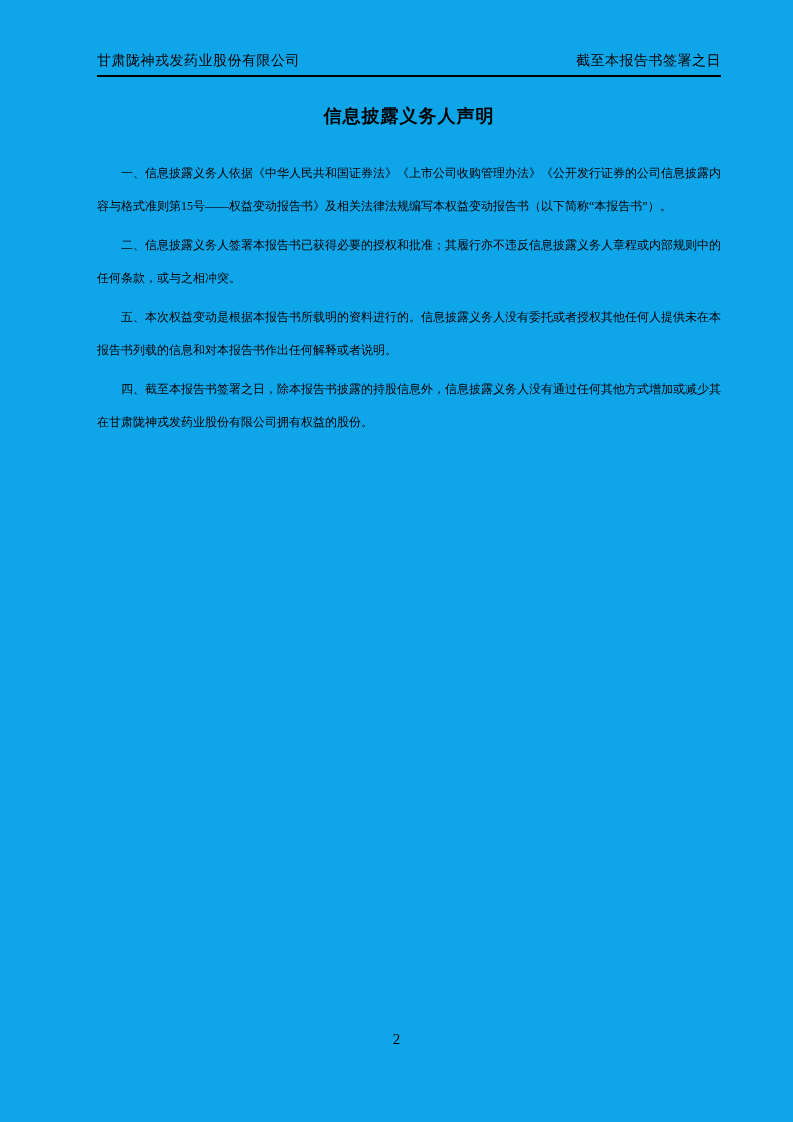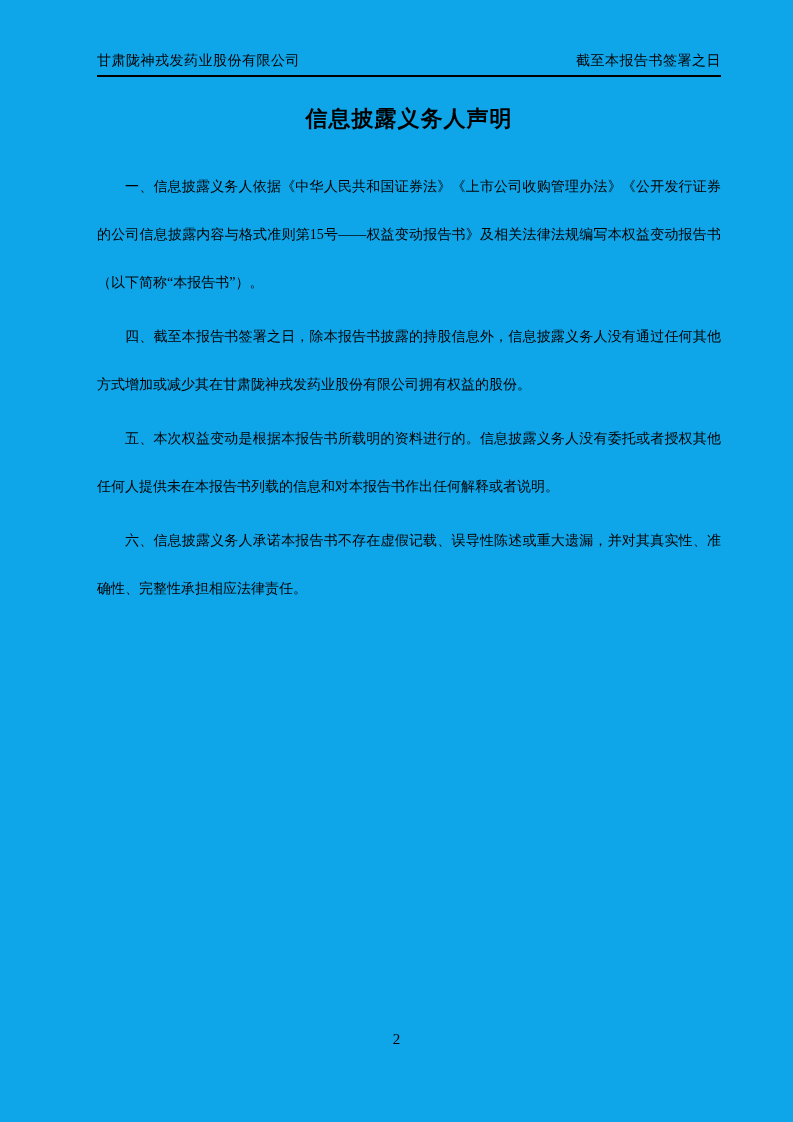--- a/index.html
+++ b/index.html
@@ -28,29 +28,29 @@
     justify-content: space-between;
     align-items: flex-end;
     font-size: 14px;
     letter-spacing: 0.5px;
     padding-bottom: 5px;
     border-bottom: 2px solid #000000;
   }
   .doc-title {
     margin: 27px 0 0 0;
     text-align: center;
-    font-size: 22px;
+    font-size: 18px;
     font-weight: 700;
     letter-spacing: 1px;
     font-family: Liberation Serif, serif;
   }
   .doc-body {
     margin-top: 29px;
-    font-size: 14px;
-    line-height: 48px;
+    font-size: 12px;
+    line-height: 33px;
     text-align: justify;
   }
   .doc-body p {
     margin: 0 0 6px 0;
     text-indent: 2em;
   }
   .page-footer {
     position: absolute;
     left: 0;
     right: 0;
@@ -67,23 +67,23 @@
 
     <header class="page-header">
       <span>甘肃陇神戎发药业股份有限公司</span>
       <span>截至本报告书签署之日</span>
     </header>
 
     <h1 class="doc-title">信息披露义务人声明</h1>
 
     <main class="doc-body">
       <p>一、信息披露义务人依据《中华人民共和国证券法》《上市公司收购管理办法》《公开发行证券的公司信息披露内容与格式准则第15号——权益变动报告书》及相关法律法规编写本权益变动报告书（以下简称“本报告书”）。</p>
+      <p>二、信息披露义务人签署本报告书已获得必要的授权和批准；其履行亦不违反信息披露义务人章程或内部规则中的任何条款，或与之相冲突。</p>
+      <p>五、本次权益变动是根据本报告书所载明的资料进行的。信息披露义务人没有委托或者授权其他任何人提供未在本报告书列载的信息和对本报告书作出任何解释或者说明。</p>
       <p>四、截至本报告书签署之日，除本报告书披露的持股信息外，信息披露义务人没有通过任何其他方式增加或减少其在甘肃陇神戎发药业股份有限公司拥有权益的股份。</p>
-      <p>五、本次权益变动是根据本报告书所载明的资料进行的。信息披露义务人没有委托或者授权其他任何人提供未在本报告书列载的信息和对本报告书作出任何解释或者说明。</p>
-      <p>六、信息披露义务人承诺本报告书不存在虚假记载、误导性陈述或重大遗漏，并对其真实性、准确性、完整性承担相应法律责任。</p>
     </main>
 
   </div>
 
   <footer class="page-footer">
     <span>2</span>
   </footer>
 </div>
 
 </body></html>

